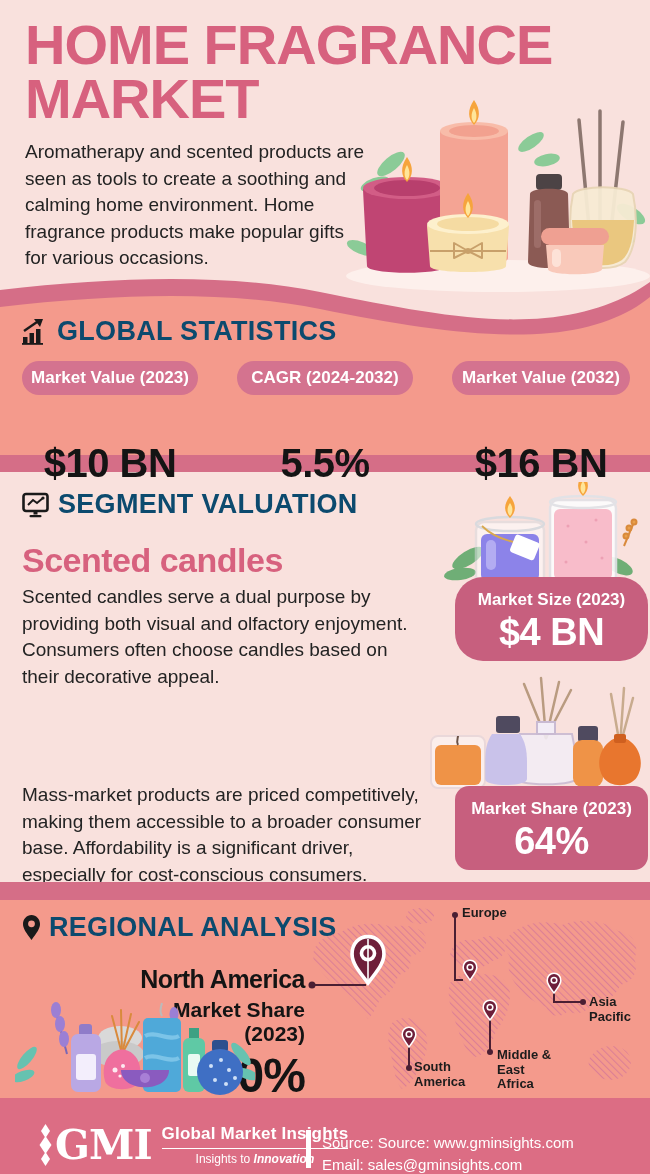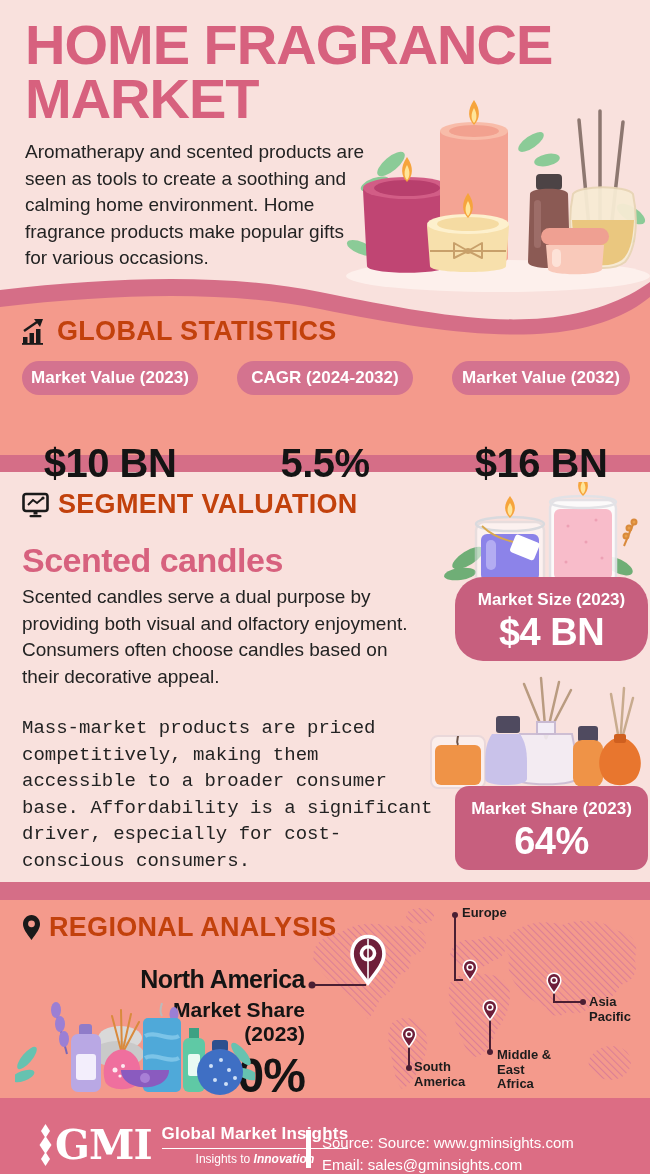--- a/index.html
+++ b/index.html
@@ -18,21 +18,21 @@
 
   
   .wave { left:0; top:276px; width:650px; height:70px; }
   .salmon-fill { left:0; top:344px; width:650px; height:112px; background:#f49a8c; }
   .divider { left:0; width:650px; background:#d56e87; }
   .div1 { top:455px; height:17px; }
   .div2 { top:882px; height:18px; }
   .salmon-sec { left:0; top:900px; width:650px; height:198px; background:#f49a8c; }
 
   .sec-heading { display:flex; align-items:center; gap:9px; }
-  .sec-heading span { font-size:27px; font-weight:800; color:#c2410c; letter-spacing:0.3px; }
+  .sec-heading span { font-size:27px; font-weight:800; color:#0c4a6e; letter-spacing:0.3px; }
 
   .pill { height:34px; border-radius:17px; background:#d4738f; color:#fff;
           font-size:17px; font-weight:700; text-align:center; line-height:34px; }
   .stat-val { font-size:40px; font-weight:800; color:#141414; text-align:center;
               letter-spacing:-0.5px;margin-top:43px; }
 
   
   .seg-title { font-size:34px; font-weight:800; color:#d7617e; letter-spacing:-0.5px; }
   .seg-para { font-size:19px; line-height:1.4; color:#232323; font-weight:500; }
   .seg-card { width:193px; border-radius:28px; background:#c75f7e; color:#fff;
@@ -257,21 +257,21 @@
       <g stroke="#c8ab8e" stroke-width="2.5" stroke-linecap="round">
         <line x1="192" y1="70" x2="183" y2="18"></line>
           <line x1="192" y1="70" x2="196" y2="12"></line>
           <line x1="192" y1="70" x2="205" y2="22"></line>
       </g>
       <path d="M181,66 C171,74 168,90 175,101 C182,112 202,112 209,101 C216,90 213,74 203,66 C197,60 187,60 181,66 Z" fill="#e8762e"></path>
       <rect x="186" y="58" width="12" height="9" rx="2" fill="#cf5f1f"></rect>
     </g>
   </svg>
 
-  <p class="abs seg-para" style="left:22px;top:715px;width:412px;font-family:Liberation Mono, monospace;">Mass-market products are priced competitively, making them accessible to a broader consumer base. Affordability is a significant driver, especially for cost-conscious consumers.</p>
+  <p class="abs seg-para" style="left:22px;top:782px;width:412px;">Mass-market products are priced competitively, making them accessible to a broader consumer base. Affordability is a significant driver, especially for cost-conscious consumers.</p>
 
   <div class="abs seg-card" style="left:455px;top:786px;height:84px;border-radius:14px;">
     <div class="lbl">Market Share (2023)</div>
     <div class="val">64%</div>
   </div>
 
   <div class="abs divider div2"></div>
   <div class="abs salmon-sec"></div>
 
   <div class="abs sec-heading" style="left:22px;top:912px;gap:8px;">

